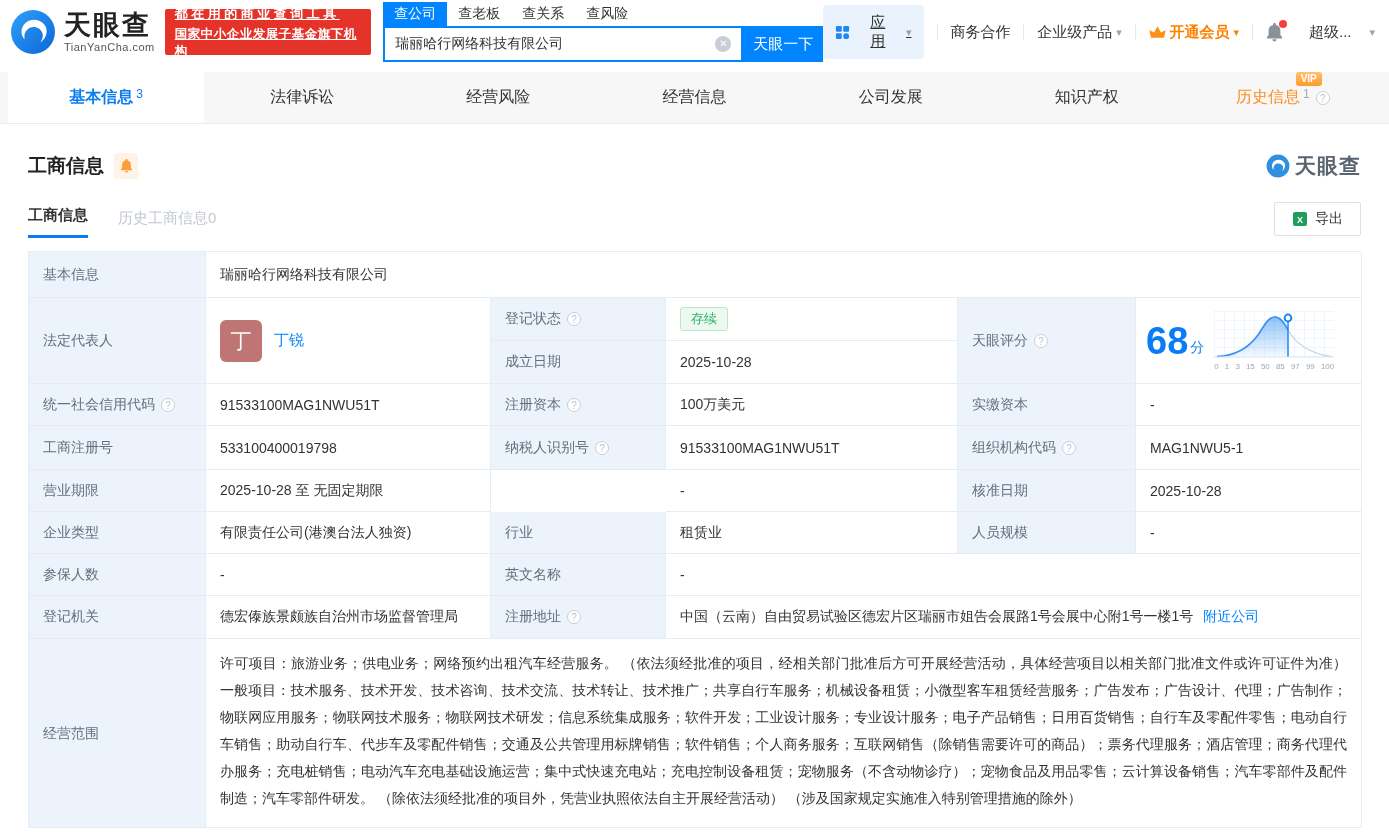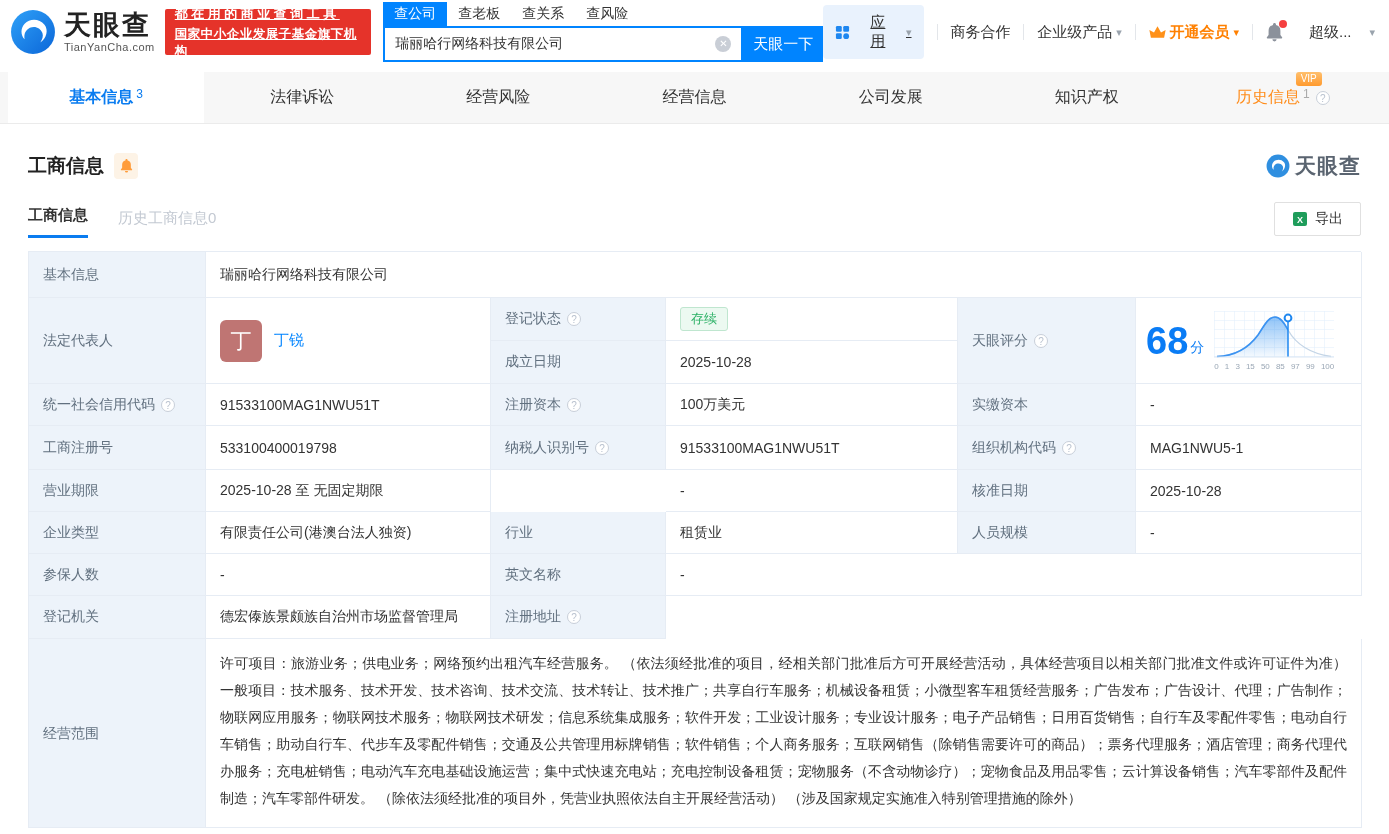--- a/index.html
+++ b/index.html
@@ -47,21 +47,21 @@
             display:flex; padding:0 8px; }
   .nav-tab { flex:1; display:flex; align-items:center; justify-content:center; font-size:16px;
              color:#333; cursor:pointer; position:relative; }
   .nav-tab.active { background:#fff; color:#0a7cf0; font-weight:bold; }
   .tab-count { font-size:12px; margin-left:3px; position:relative; top:-4px; font-weight:normal; }
   .nav-tab.active .tab-count { color:#0a7cf0; }
   .nav-tab.history { color:#ff8c1a; }
   .nav-tab.history .tab-count { color:#aaa; }
   .hist-inner { position:relative; display:flex; align-items:center; }
   .vip-badge { position:absolute; top:-15px; right:8px; background:linear-gradient(180deg,#ffc06e,#ff9a2e);
-               color:#fff; font-size:10px; font-weight:normal; border-radius:3px; padding:1px 5px; line-height:12px; }
+               color:#fff; font-size:10px; font-weight:bold; border-radius:3px; padding:1px 5px; line-height:12px; }
   .qmark { width:14px; height:14px; border:1px solid #c8cfd9; border-radius:50%; color:#b9c2cf;
            font-size:10px; line-height:13px; text-align:center; display:inline-block; margin-left:6px;
            cursor:pointer; flex:none; background:#fff; }
   
   .content { padding:0 28px; }
   .sec-title-row { margin-top:28px; display:flex; align-items:center; }
   .sec-title { font-size:19px; font-weight:bold; color:#222; }
   .sec-bell { width:24px; height:26px; background:#fdf3e6; border-radius:4px; margin-left:10px;
               display:flex; align-items:center; justify-content:center; }
   .watermark { margin-left:auto; display:flex; align-items:center; gap:5px; }
@@ -355,19 +355,23 @@
     <div class="cell vl" style="grid-area:8/2/9/3">-</div>
     <div class="cell lb" style="grid-area:8/3/9/4">英文名称</div>
     <div class="cell vl" style="grid-area:8/4/9/7">-</div>
 
     <div class="cell lb" style="grid-area:9/1/10/2">登记机关</div>
     <div class="cell vl" style="grid-area:9/2/10/3">德宏傣族景颇族自治州市场监督管理局</div>
     <div class="cell lb" style="grid-area:9/3/10/4">
       <span>注册地址</span>
       <span class="qmark">?</span>
     </div>
+    <div class="cell vl" style="grid-area:9/4/10/7">
+      <span>中国（云南）自由贸易试验区德宏片区瑞丽市姐告会展路1号会展中心附1号一楼1号</span>
+      <span class="link addr-link">附近公司</span>
+    </div>
 
     <div class="cell lb scope-cell" style="grid-area:10/1/11/2;align-items:center;">经营范围</div>
     <div class="cell vl scope-cell" style="grid-area:10/2/11/7">许可项目：旅游业务；供电业务；网络预约出租汽车经营服务。 （依法须经批准的项目，经相关部门批准后方可开展经营活动，具体经营项目以相关部门批准文件或许可证件为准） 一般项目：技术服务、技术开发、技术咨询、技术交流、技术转让、技术推广；共享自行车服务；机械设备租赁；小微型客车租赁经营服务；广告发布；广告设计、代理；广告制作；物联网应用服务；物联网技术服务；物联网技术研发；信息系统集成服务；软件开发；工业设计服务；专业设计服务；电子产品销售；日用百货销售；自行车及零配件零售；电动自行车销售；助动自行车、代步车及零配件销售；交通及公共管理用标牌销售；软件销售；个人商务服务；互联网销售（除销售需要许可的商品）；票务代理服务；酒店管理；商务代理代办服务；充电桩销售；电动汽车充电基础设施运营；集中式快速充电站；充电控制设备租赁；宠物服务（不含动物诊疗）；宠物食品及用品零售；云计算设备销售；汽车零部件及配件制造；汽车零部件研发。 （除依法须经批准的项目外，凭营业执照依法自主开展经营活动） （涉及国家规定实施准入特别管理措施的除外）</div>
 
   </div>
 
 </div>
 
 </body></html>

